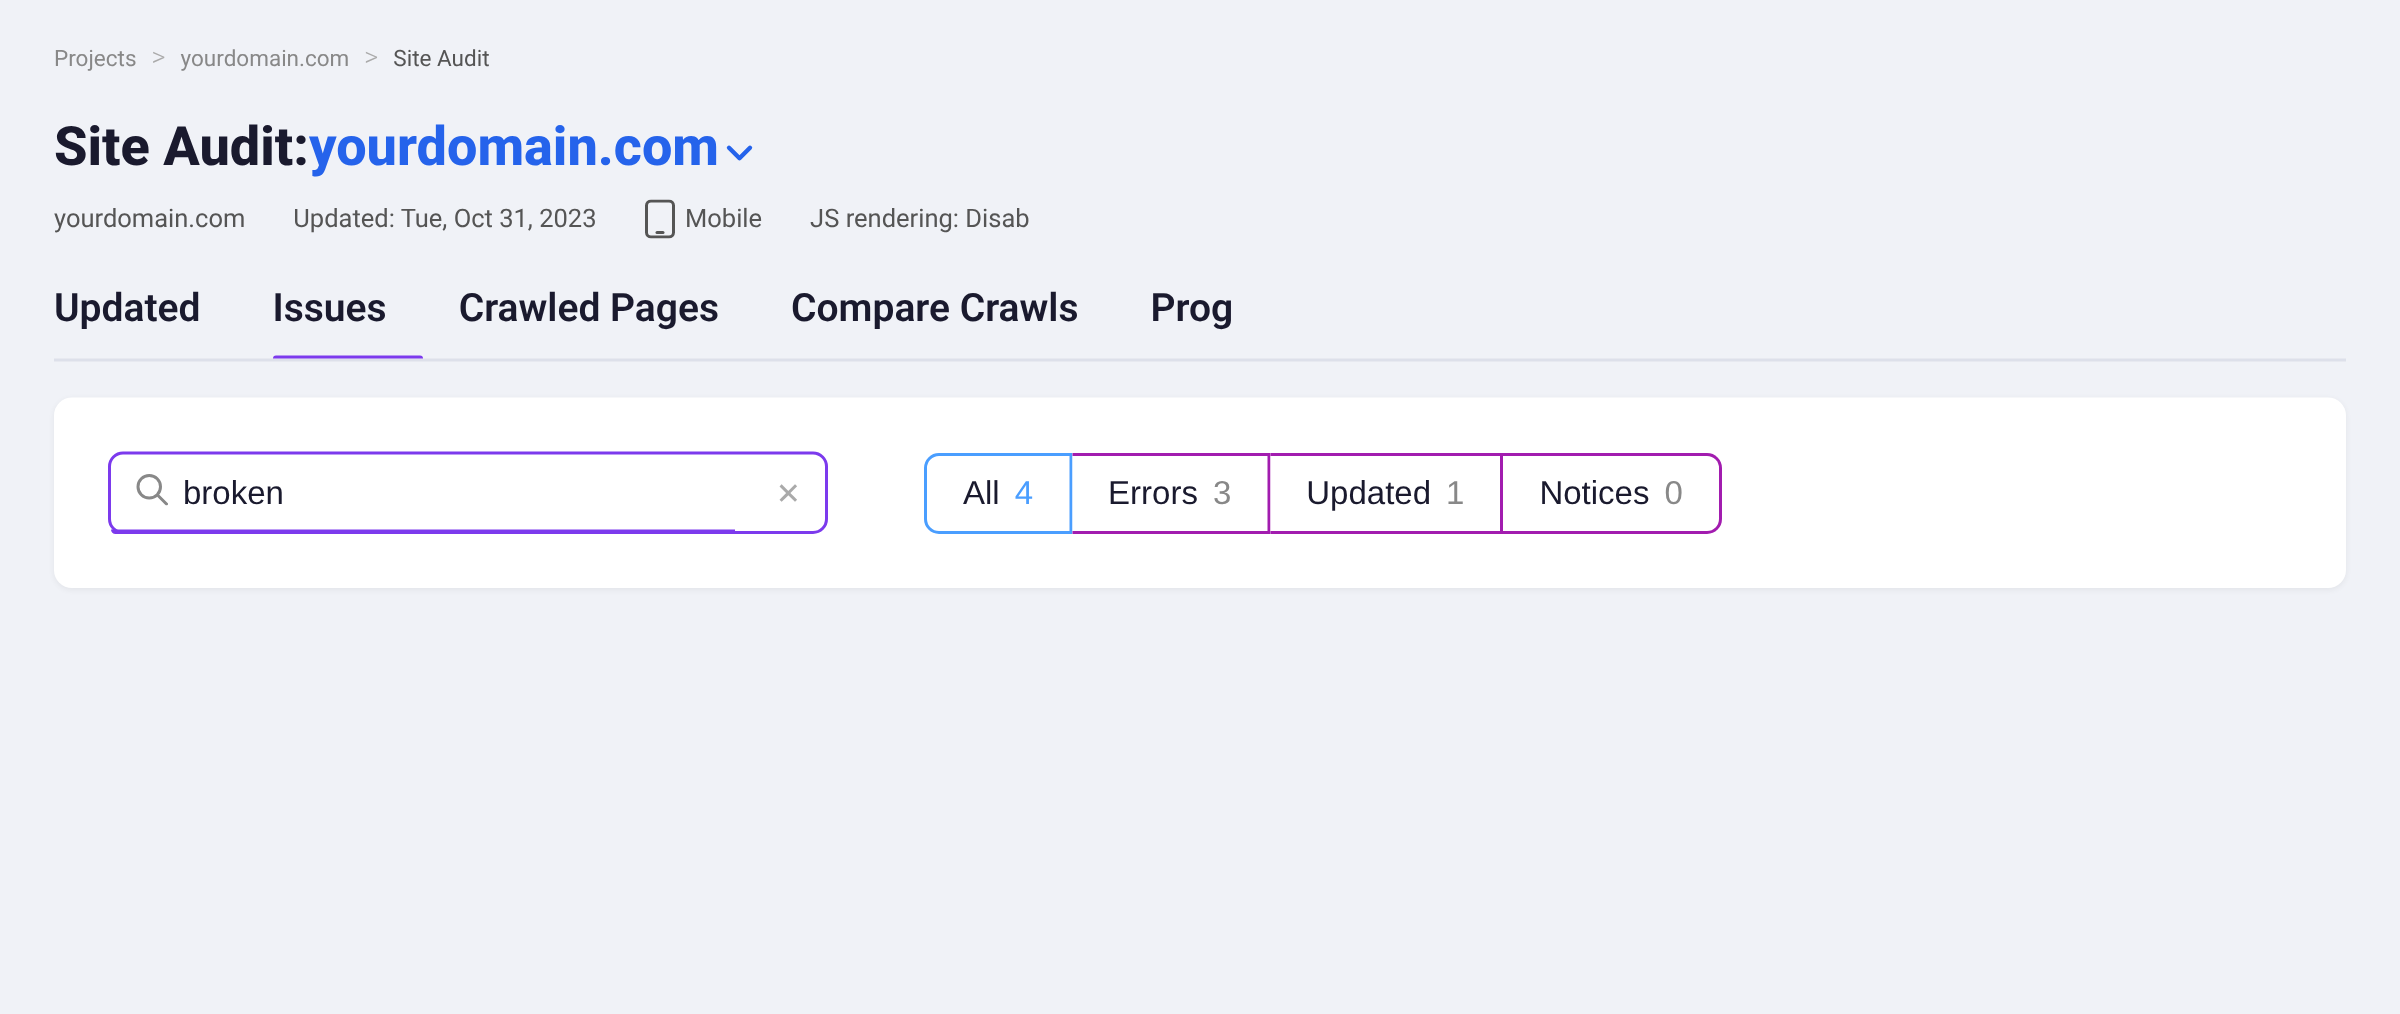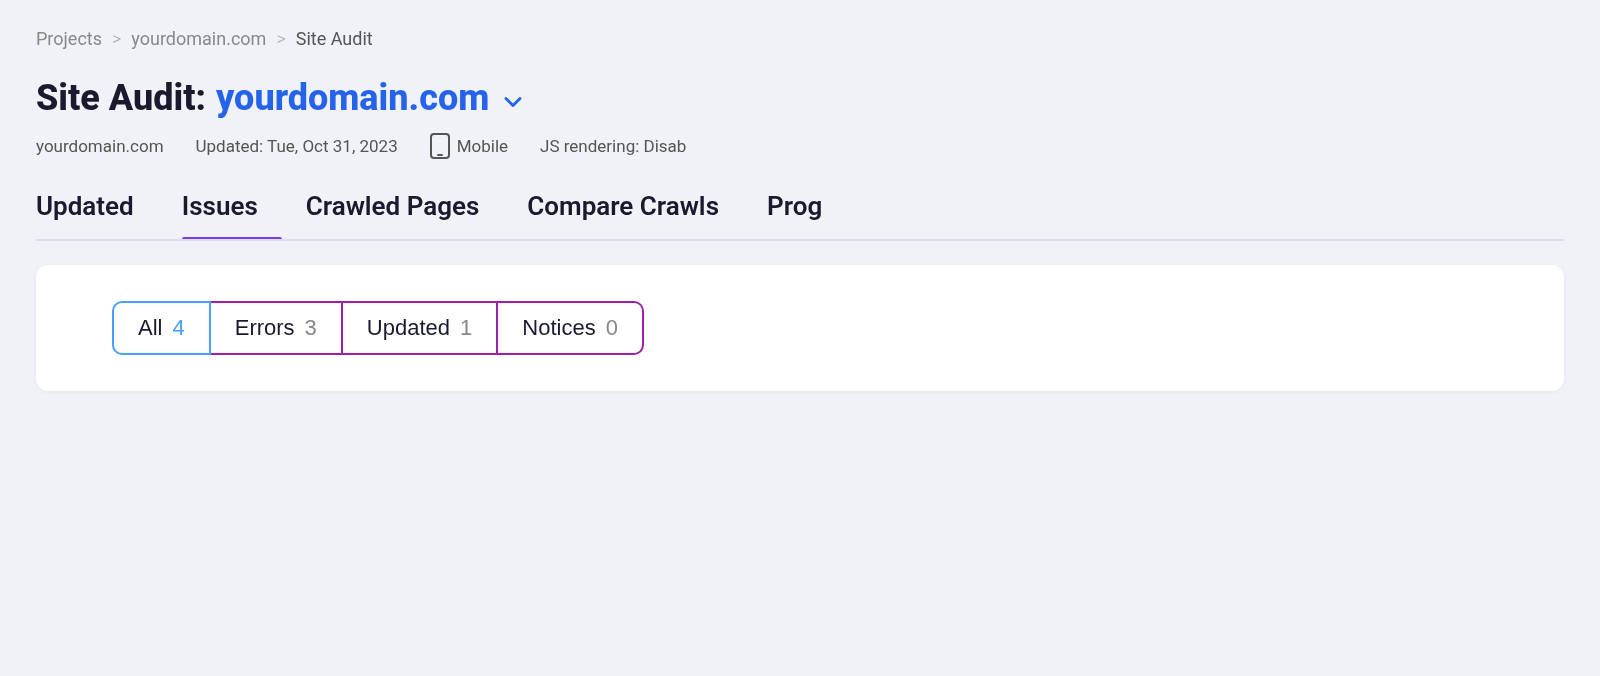--- a/index.html
+++ b/index.html
@@ -25,41 +25,40 @@
 
     
     .breadcrumb {
       display: flex;
       align-items: center;
       gap: 10px;
       margin-bottom: 14px;
     }
 
     .breadcrumb-item {
-      font-size: 18px;
+      font-size: 15px;
       color: #888;
       font-weight: 400;
       text-align: center;
     }
 
     .breadcrumb-separator {
       font-size: 18px;
       color: #aaa;
       font-weight: 300;
     }
 
     .breadcrumb-item.active {
       color: #555;
     }
 
     
     .page-title-row {
       display: flex;
       align-items: center;
-      gap: 10px;
       margin-bottom: 14px;
       margin-top: 28px;
     }
 
     .page-title-static {
       font-size: 36px;
       font-weight: 800;
       color: #1a1a2e;
     }
 
@@ -317,20 +316,31 @@
     <div class="nav-tab">
       <span>Compare Crawls</span>
     </div>
     <div class="nav-tab">
       <span>Prog</span>
     </div>
   </nav>
 
   <div class="content-card">
 
+    <div class="search-wrapper focused">
+      <span class="search-icon">
+        <svg width="22" height="22" viewBox="0 0 22 22" fill="none">
+          <circle cx="9.5" cy="9.5" r="7.5" stroke="#888" stroke-width="2"></circle>
+          <line x1="15.5" y1="15.5" x2="21" y2="21" stroke="#888" stroke-width="2" stroke-linecap="round"></line>
+        </svg>
+      </span>
+      <input class="search-input" type="text" value="broken" style="">
+      <div class="search-underline"></div>
+      <span class="clear-icon">✕</span>
+    </div>
 
     <div class="filter-group">
       <button class="filter-btn active">
         <span class="btn-label">All</span>
         <span class="filter-count">4</span>
       </button>
       <button class="filter-btn">
         <span class="btn-label">Errors</span>
         <span class="filter-count">3</span>
       </button>

